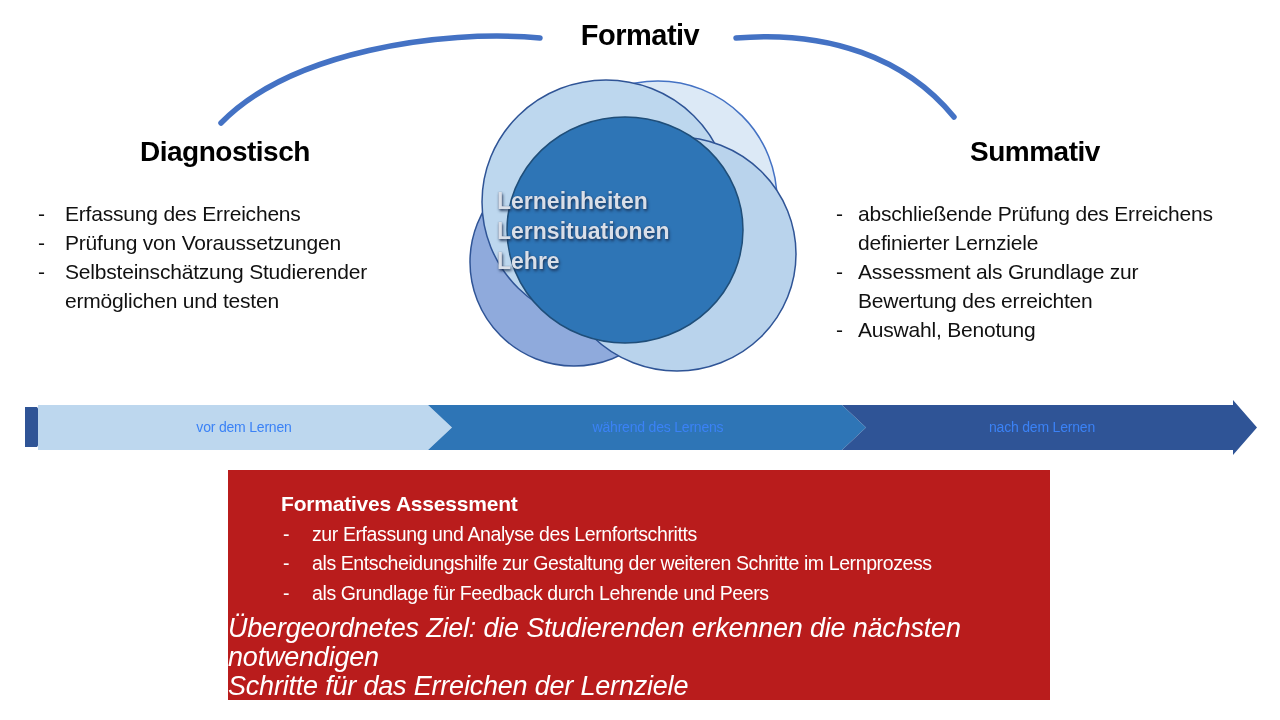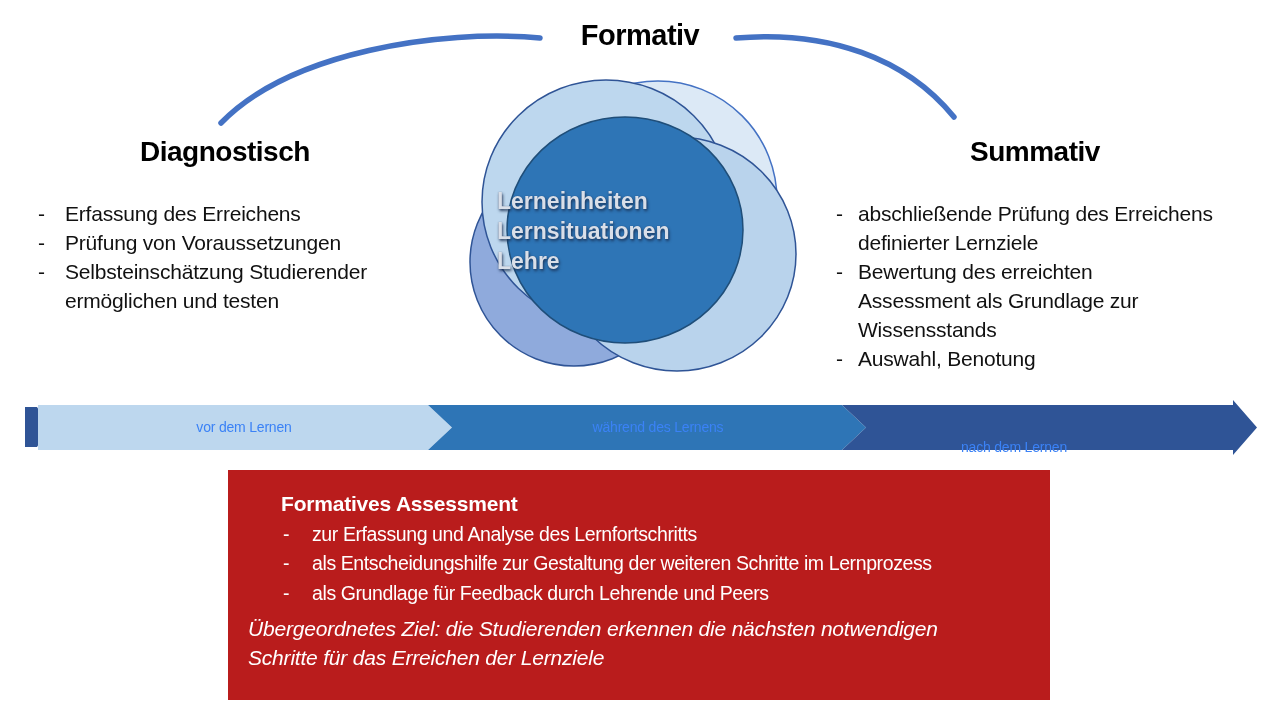--- a/index.html
+++ b/index.html
@@ -29,30 +29,30 @@
     position:absolute;left:497px;top:186px;width:260px;text-align:left;
     font-size:23px;font-weight:700;line-height:30px;color:#D9DFE9;
     text-shadow:1px 2px 3px rgba(23,43,77,.85), 0 0 1px rgba(23,43,77,.5);
   }
   .tl-label{
     position:absolute;top:413px;height:29px;width:300px;text-align:center;
     font-size:14px;line-height:29px;font-weight:500;color:#3b82f6;letter-spacing:-0.2px;
   }
   .tl-before{left:94px;}
   .tl-during{left:508px;}
-  .tl-after{left:864px;margin-top:20px;}
+  .tl-after{left:892px;}
   .info-box{
     position:absolute;left:228px;top:470px;width:822px;height:230px;color:#fff;
   }
   .box-title{position:absolute;left:53px;top:22px;font-size:21px;font-weight:700;letter-spacing:-0.2px;}
   .box-bullets{position:absolute;left:55px;top:50px;font-size:19.5px;line-height:29.4px;letter-spacing:-0.4px;white-space:nowrap;}
   .box-bullets .dash{width:29px;}
   .box-goal{
-    position:absolute;left:20px;top:144px;width:810px;
-    font-style:italic;font-size:21px;line-height:29px;letter-spacing:-0.2px;
+    position:absolute;left:0;top:144px;width:810px;
+    font-style:italic;font-size:27px;line-height:29px;letter-spacing:-0.2px;
   }
 </style>
 </head>
 <body>
 
 <div class="canvas">
 
   <svg class="layer" viewBox="0 0 1280 720">
     <path d="M 540 38 C 440 29 290 52 221 123" fill="none" stroke-width="5.5" stroke-linecap="round" stroke="#4472C4"></path>
     <path d="M 736 38 C 828 30 906 58 954 117" fill="none" stroke-width="5.5" stroke-linecap="round" stroke="#4472C4"></path>
@@ -103,23 +103,22 @@
     <div class="bullet-row">
       <span class="dash">-</span>
       <div class="bullet-lines">
         <div>abschließende Prüfung des Erreichens</div>
         <div>definierter Lernziele</div>
       </div>
     </div>
     <div class="bullet-row">
       <span class="dash">-</span>
       <div class="bullet-lines">
+        <div>Assessment als Grundlage zur</div>
         <div>Bewertung des erreichten</div>
-        <div>Assessment als Grundlage zur</div>
-        <div>Wissensstands</div>
       </div>
     </div>
     <div class="bullet-row">
       <span class="dash">-</span>
       <div class="bullet-lines">
           <div>Auswahl, Benotung</div>
         </div>
     </div>
   </div>
 

